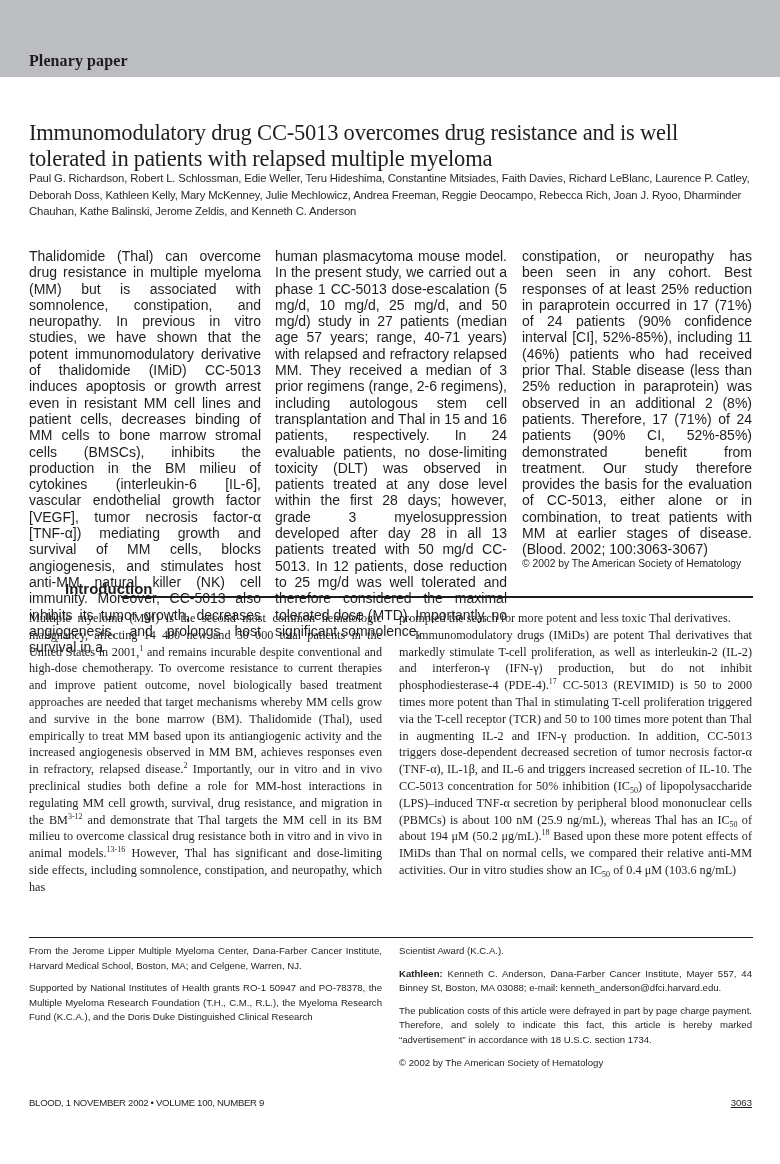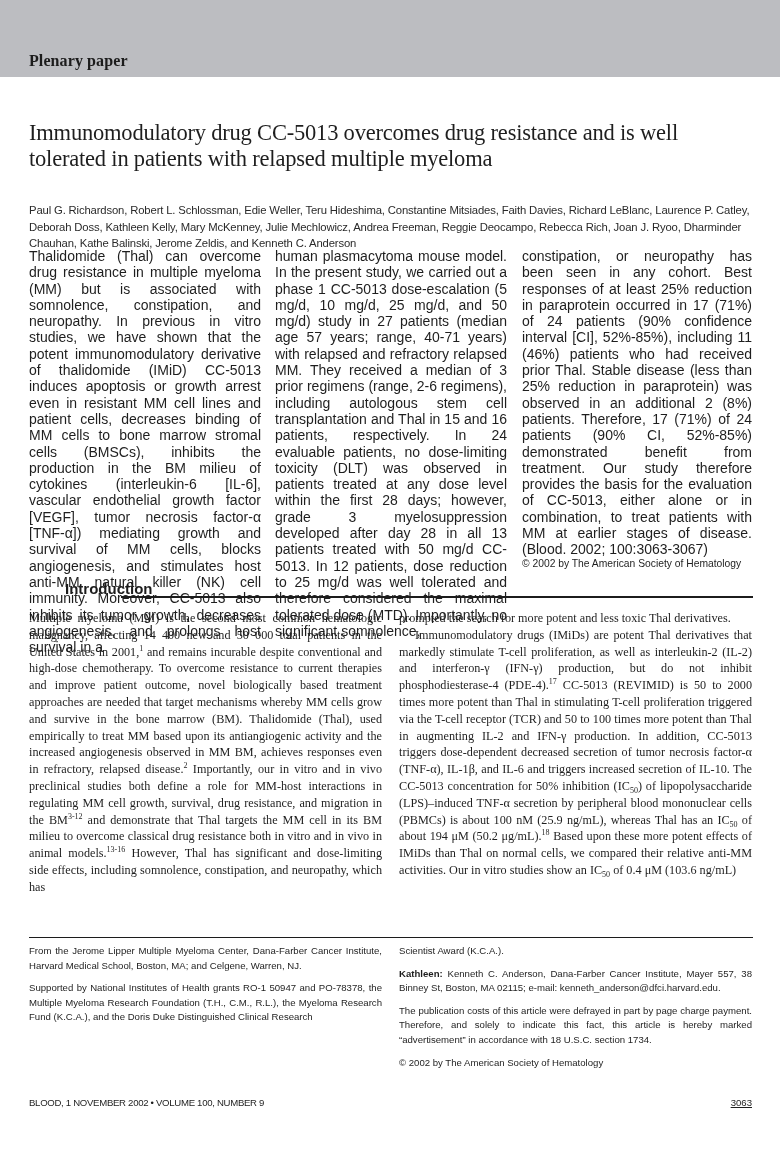--- a/index.html
+++ b/index.html
@@ -1,20 +1,20 @@
 <!DOCTYPE html>
 <html><head>
 <meta charset="utf-8">
 <style>
   html, body { margin: 0; padding: 0; background: #ffffff; }
   body { width: 780px; height: 1164px; position: relative; overflow: hidden; color: #1a1a1a; }
   .band { position: absolute; left: 0; top: 0; width: 780px; height: 77px; background: #bcbdc1; }
   .section-label { position: absolute; left: 29px; top: 52px; font-family: "Liberation Serif", serif; font-weight: bold; font-size: 16px; color: #1c1c1c; letter-spacing: 0.1px; }
   .title { position: absolute; left: 29px; top: 120px; width: 720px; font-family: "Liberation Serif", serif; font-size: 22.5px; line-height: 26px; color: #1e1e1e; letter-spacing: -0.2px; }
-  .authors { position: absolute; left: 29px; top: 170px; width: 740px; font-family: "Liberation Sans", sans-serif; font-size: 11.3px; line-height: 16.5px; color: #2a2a2a; letter-spacing: -0.15px; margin-top: 32px; }
+  .authors { position: absolute; left: 29px; top: 170px; width: 740px; font-family: "Liberation Sans", sans-serif; font-size: 11.3px; line-height: 16.5px; color: #2a2a2a; letter-spacing: -0.15px; }
   .abstract-col { position: absolute; top: 248px; width: 232px; font-family: "Liberation Sans", sans-serif; font-size: 14px; line-height: 16.3px; text-align: justify; color: #1e1e1e; }
   .abs1 { left: 29px; }
   .abs2 { left: 275px; }
   .abs3 { left: 522px; width: 230px; }
   .copyright-abs { position: absolute; left: 522px; top: 558px; font-family: "Liberation Sans", sans-serif; font-size: 10.3px; color: #1e1e1e; }
   .intro-head { position: absolute; left: 29px; top: 580px; font-family: "Liberation Sans", sans-serif; font-weight: bold; font-size: 15px; color: #1c1c1c; margin-left: 36px; }
   .intro-rule { position: absolute; left: 121px; top: 596px; width: 632px; height: 2px; background: #1c1c1c; }
   .body-col { position: absolute; top: 610px; width: 353px; font-family: "Liberation Serif", serif; font-size: 12.2px; line-height: 16.8px; text-align: justify; color: #1e1e1e; }
   .body1 { left: 29px; }
   .body2 { left: 399px; }
@@ -57,19 +57,19 @@
 
 <div class="foot-rule"></div>
 
 <div class="foot-col foot1">
   <p>From the Jerome Lipper Multiple Myeloma Center, Dana-Farber Cancer Institute, Harvard Medical School, Boston, MA; and Celgene, Warren, NJ.</p>
   <p>Supported by National Institutes of Health grants RO-1 50947 and PO-78378, the Multiple Myeloma Research Foundation (T.H., C.M., R.L.), the Myeloma Research Fund (K.C.A.), and the Doris Duke Distinguished Clinical Research</p>
 </div>
 
 <div class="foot-col foot2">
   <p>Scientist Award (K.C.A.).</p>
-  <p><b>Kathleen:</b><span> Kenneth C. Anderson, Dana-Farber Cancer Institute, Mayer 557, 38 Binney St, Boston, MA 02115; e-mail: kenneth_anderson@dfci.harvard.edu.</span></p>
+  <p><b>Kathleen:</b><span> Kenneth C. Anderson, Dana-Farber Cancer Institute, Mayer 557, 44 Binney St, Boston, MA 03088; e-mail: kenneth_anderson@dfci.harvard.edu.</span></p>
   <p>The publication costs of this article were defrayed in part by page charge payment. Therefore, and solely to indicate this fact, this article is hereby marked “advertisement” in accordance with 18 U.S.C. section 1734.</p>
   <p>© 2002 by The American Society of Hematology</p>
 </div>
 
 <div class="running-foot">BLOOD, 1 NOVEMBER 2002 • VOLUME 100, NUMBER 9</div>
 <div class="page-num">3063</div>
 
 </body></html>

